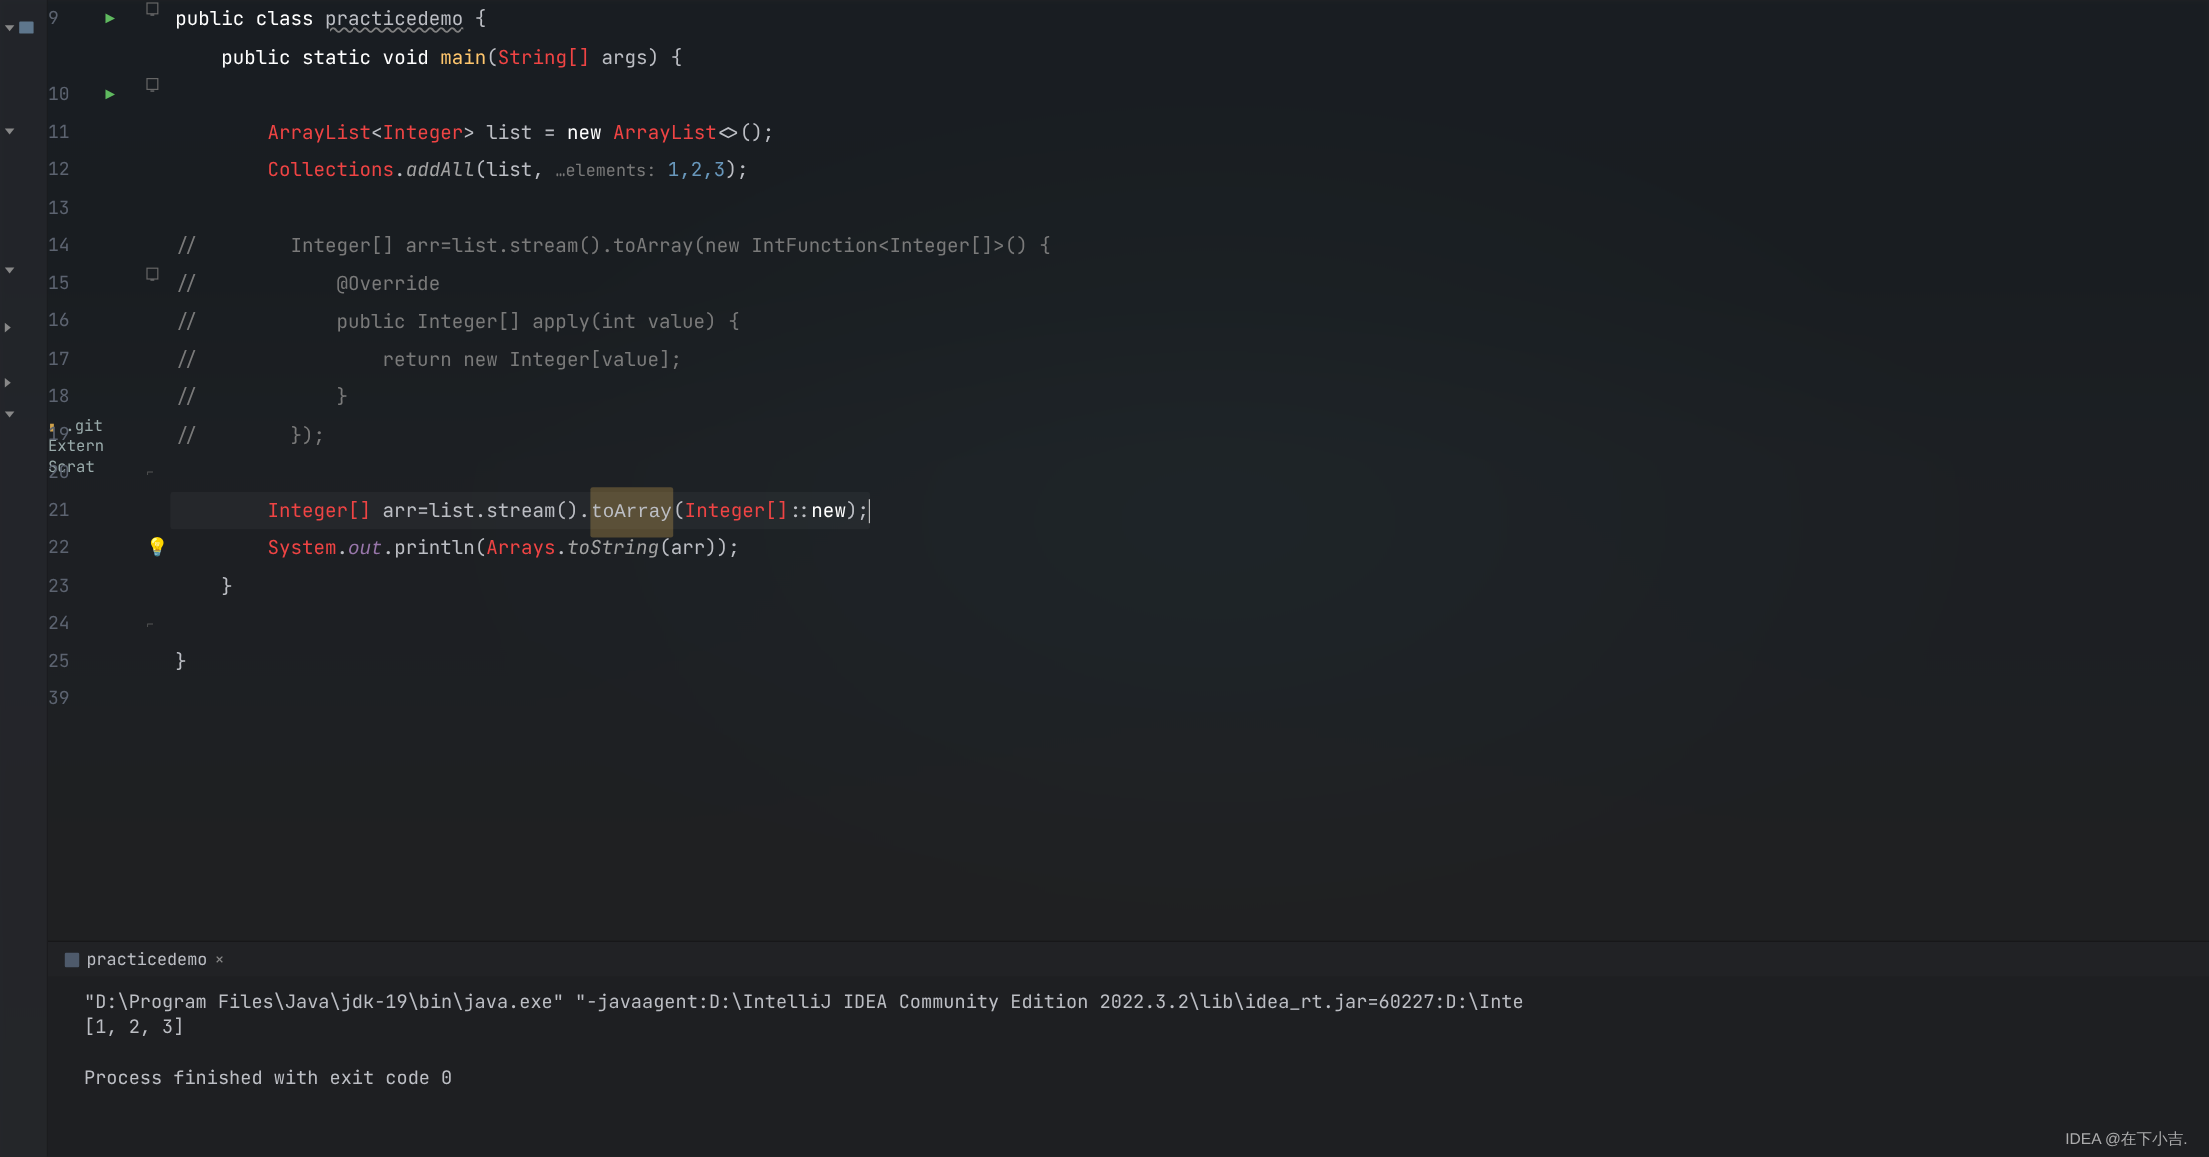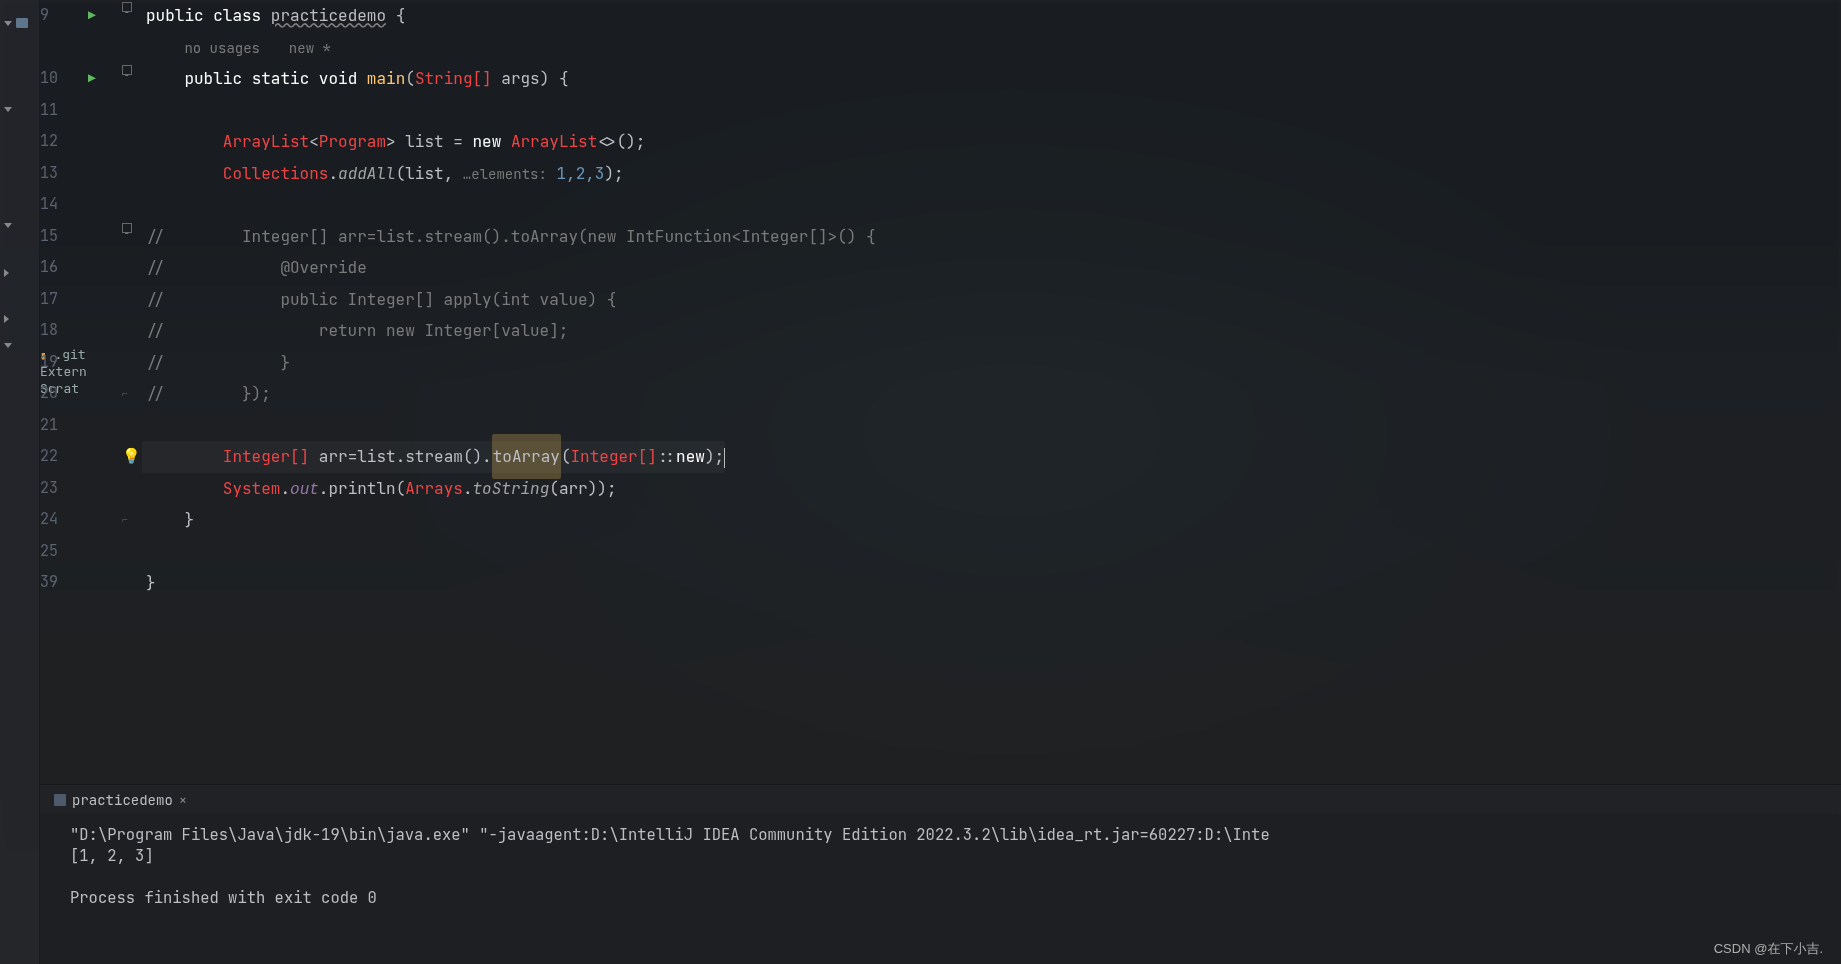--- a/index.html
+++ b/index.html
@@ -64,21 +64,21 @@
   .type { color: #ef4444; }
   .id   { color: #bcbec4; }
   .cls  { color: #bcbec4; }
   .fn   { color: #ffc66d; }
   .fn-i { color: #a3a3a3; font-style: italic; }
   .num  { color: #6897bb; }
   .pun  { color: #bcbec4; }
   .cmt  { color: #7a7a7a; }
   .hint { color: #787878; font-size: 14px; }
   .underline-wavy { text-decoration-line: underline; text-decoration-style: wavy; text-decoration-color: #808080; }
-  .hl-box { background: rgba(255, 200, 90, 0.25); border-radius: 2px; padding: 12px 1px;}
+  .hl-box { background: rgba(255, 200, 90, 0.25); border-radius: 2px; padding: 12px 1px; font-family: Liberation Mono, monospace;}
   .field-i { color: #9876aa; font-style: italic; font-family: Liberation Mono, monospace; }
   .caret { display:inline-block; width:1px; height:20px; background:#bbb; vertical-align:middle; }
 
   .run-tab-bar {
     height: 30px; display: flex; align-items: center; padding-left: 8px;
     border-top: 1px solid rgba(0,0,0,0.3);
     background: rgba(35,37,40,0.6);
     font-size: 14px; color: #bcbec4;
   }
   .run-tab { display: flex; align-items: center; gap: 6px; padding: 2px 6px; }
@@ -259,30 +259,27 @@
           </div>
         <div class="line"></div>
           <div class="line"></div>
       </div>
       <div class="code-lines">
 
         <div class="line">
             <span class="code-text"><span class="kw">public</span> <span class="kw">class</span> <span class="cls underline-wavy">practicedemo</span> <span class="pun">{</span></span>
           </div>
         <div class="line">
-            <span class="code-text">    <span class="hint">no usages</span>   <span class="hint">new *</span></span>
-          </div>
-        <div class="line">
             <span class="code-text">    <span class="kw">public</span> <span class="kw">static</span> <span class="kw">void</span> <span class="fn">main</span><span class="pun">(</span><span class="type">String[]</span> <span class="id">args</span><span class="pun">) {</span></span>
           </div>
         <div class="line">
             <span class="code-text"></span>
           </div>
         <div class="line">
-            <span class="code-text">        <span class="type">ArrayList</span><span class="pun">&lt;</span><span class="type">Program</span><span class="pun">&gt;</span> <span class="id">list</span> <span class="pun">= </span><span class="kw">new</span> <span class="type">ArrayList</span><span class="pun">&lt;&gt;()</span><span class="pun">;</span></span>
+            <span class="code-text">        <span class="type">ArrayList</span><span class="pun">&lt;</span><span class="type">Integer</span><span class="pun">&gt;</span> <span class="id">list</span> <span class="pun">= </span><span class="kw">new</span> <span class="type">ArrayList</span><span class="pun">&lt;&gt;()</span><span class="pun">;</span></span>
           </div>
         <div class="line">
             <span class="code-text">        <span class="type">Collections</span><span class="pun">.</span><span class="fn-i">addAll</span><span class="pun">(</span><span class="id">list</span><span class="pun">, </span><span class="hint">…elements:</span> <span class="num">1,2,3</span><span class="pun">);</span></span>
           </div>
         <div class="line">
             <span class="code-text"></span>
           </div>
         <div class="line">
             <span class="code-text"><span class="cmt">//        Integer[] arr=list.stream().toArray(new IntFunction&lt;Integer[]&gt;() {</span></span>
           </div>
@@ -330,13 +327,13 @@
       </div>
     </div>
 
     <div class="console"><span>"D:\Program Files\Java\jdk-19\bin\java.exe" "-javaagent:D:\IntelliJ IDEA Community Edition 2022.3.2\lib\idea_rt.jar=60227:D:\Inte</span>
 <span>[1, 2, 3]</span>
 <span></span>
 <span>Process finished with exit code 0</span></div>
   </div>
 </div>
 
-<div class="watermark">CSDN @在下小吉.</div>
+<div class="watermark">IDEA @在下小吉.</div>
 
 </body></html>

